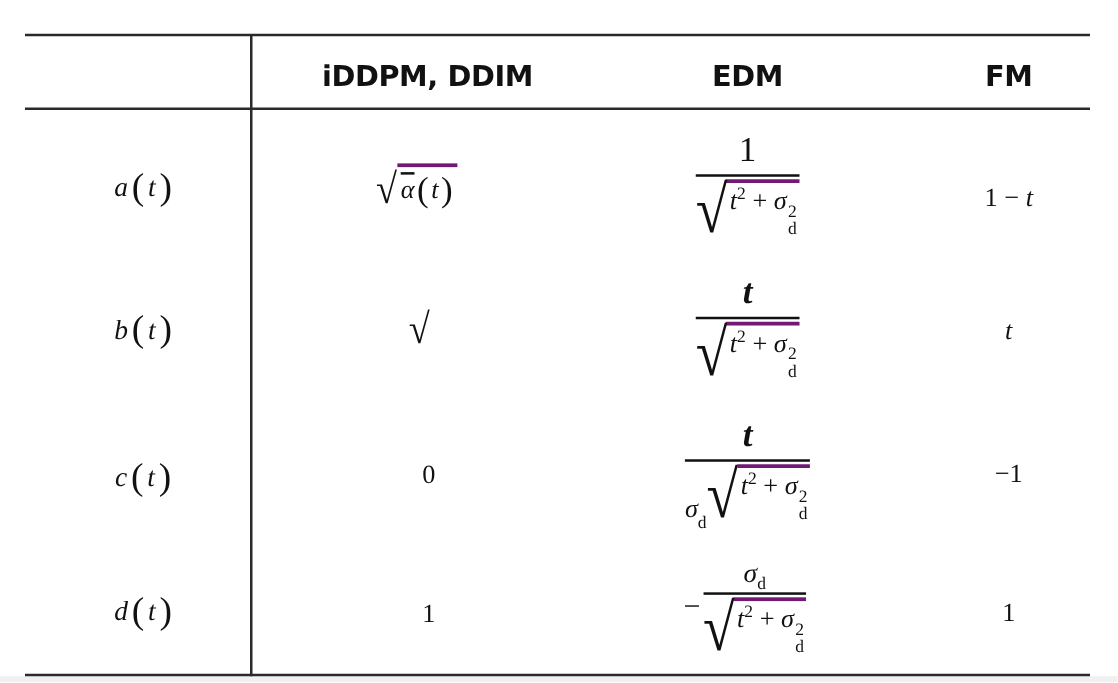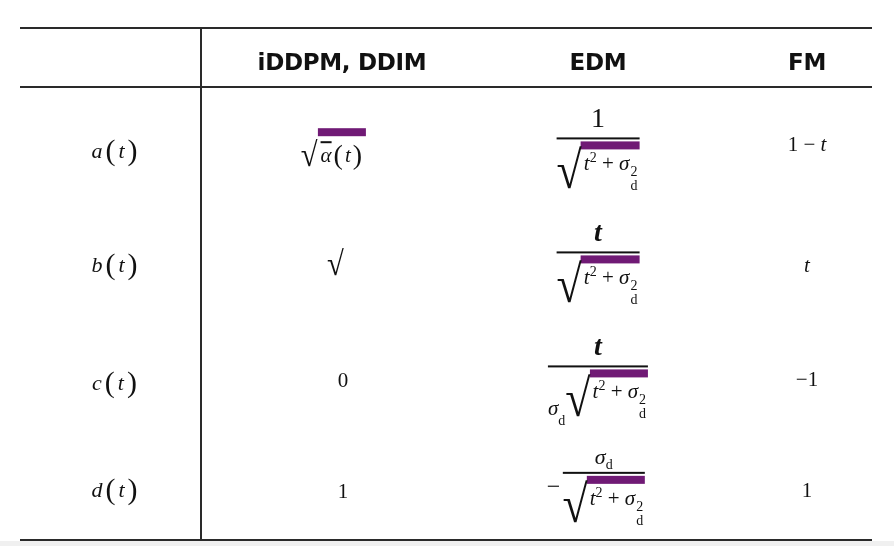--- a/index.html
+++ b/index.html
@@ -17,21 +17,21 @@
   .cell { position: absolute; transform: translate(-50%, -50%); white-space: nowrap; text-align: center; }
   .rowlabel { font-size: 24px; font-style: italic; }
   .rowlabel .paren { font-style: normal; font-size: 30px; padding: 0 3px; vertical-align: -2px; }
   .rowlabel .v { font-size: 22px; }
   .it { font-style: italic; }
   .simple { font-size: 21px; }
 
   
   .sqrt { display: inline-flex; align-items: stretch; }
   .sqrt .rad { font-size: 34px; line-height: 1; transform: scaleX(0.9); margin-right: -1px; align-self: flex-end; }
-  .sqrt .body { border-top: 8px solid #701a75; padding: 2px 2px 0 3px; line-height: 1.2; }
+  .sqrt .body { border-top: 3px solid #701a75; padding: 2px 2px 0 3px; line-height: 1.2; }
   .sqrt.big .rad { font-size: 46px; transform: scaleY(1.15); }
   .body .paren { font-size: 28px; vertical-align: -2px; padding: 0 2px; }
   .abar { text-decoration: overline; font-style: italic; }
 
   
   .frac { display: inline-flex; flex-direction: column; align-items: center; vertical-align: middle; }
   .frac .num { font-size: 28px; line-height: 1.15; padding-bottom: 3px; }
   .frac .num.it { font-style: italic; font-weight: bold; }
   .frac .bar { height: 2px; background: #111; align-self: stretch; }
   .frac .den { font-size: 21px; padding-top: 2px; display: flex; align-items: flex-end; }
@@ -137,19 +137,19 @@
             <span class="rad">√</span>
             <span class="body"><span class="it">t</span><sup>2</sup> <span>+</span> <span class="it">σ</span><span class="supsub">
                 <span>2</span>
                 <span>d</span>
               </span></span>
           </span>
         </span>
     </span>
   </div>
 
-  <div class="cell simple" style="left:807px; top:144px">
+  <div class="cell simple" style="left:807px; top:158px">
     <span>1</span> <span>−</span> <span class="it">t</span>
   </div>
   <div class="cell simple it" style="left:807px; top:265px">t</div>
   <div class="cell simple" style="left:807px; top:379px">−1</div>
   <div class="cell simple" style="left:807px; top:490px">1</div>
 </div>
 
 </body></html>

